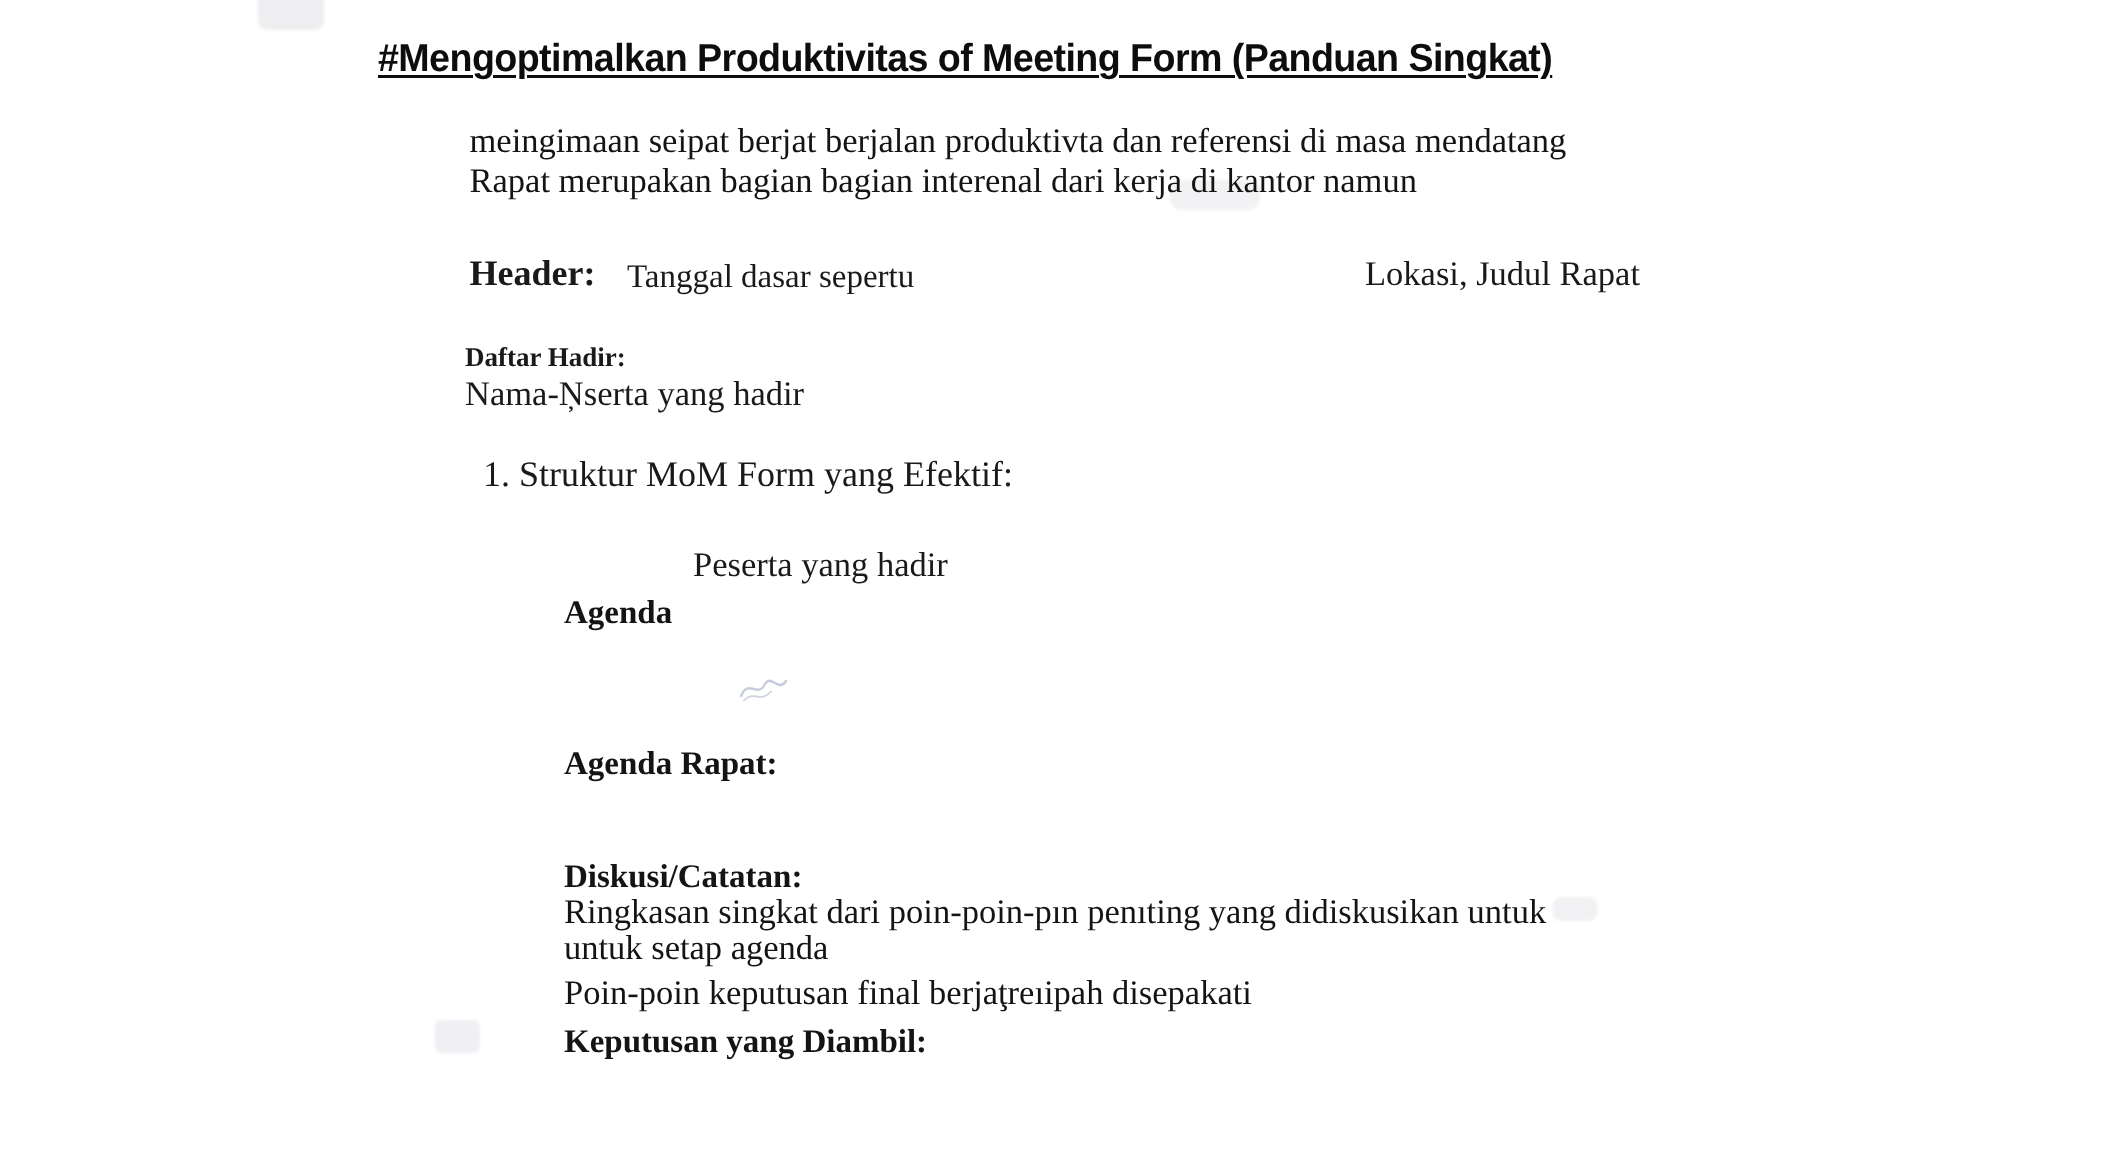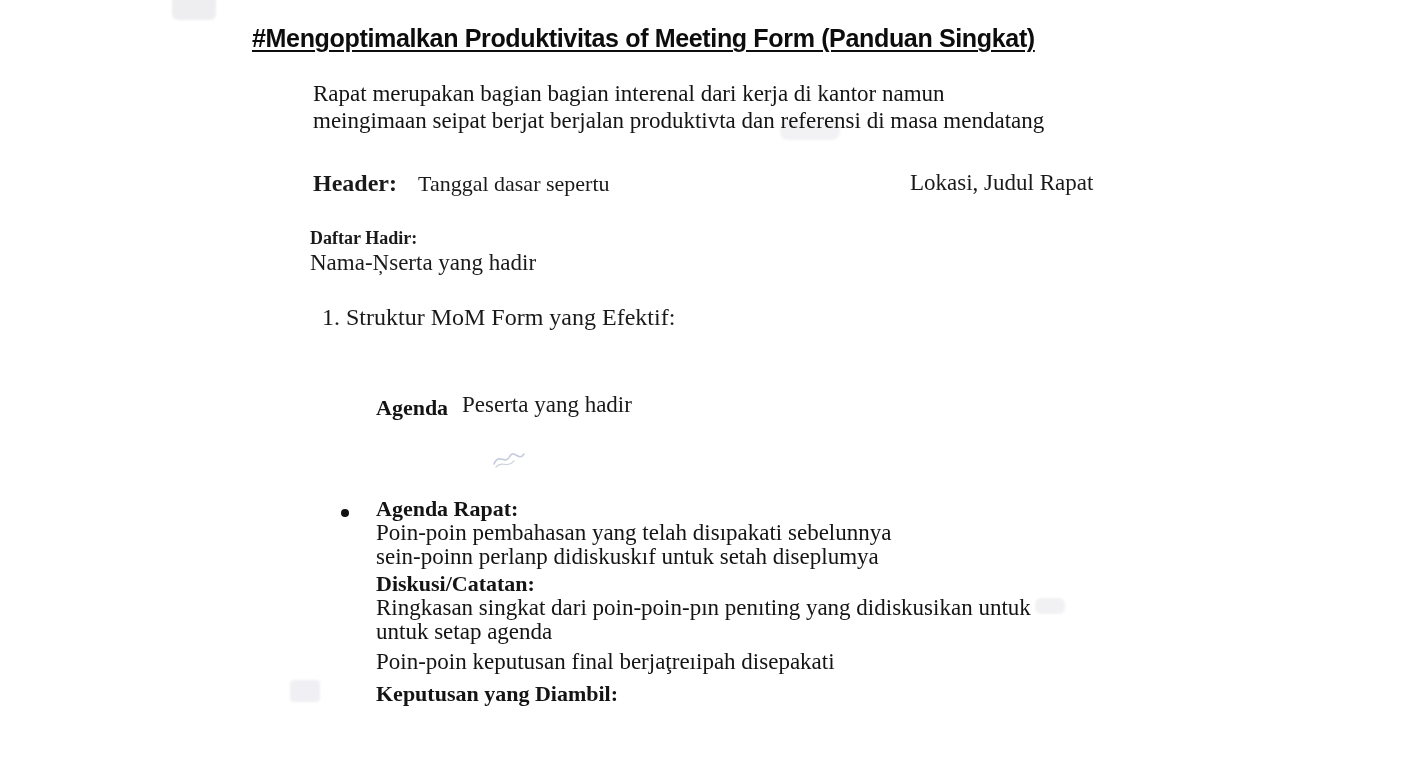--- a/index.html
+++ b/index.html
@@ -89,21 +89,21 @@
   .attend-label { left: 310px; top: 225px; font-weight: 700; font-size: 18px; }
   .attend-value { left: 310px; top: 250px; font-size: 23px; }
 
   .section-num {
     left: 322px;
     top: 304px;
     font-weight: 400;
     font-size: 24px;
   }
 
-  .peserta { left: 462px; top: 364px; font-size: 23px; margin-top: 28px; }
+  .peserta { left: 462px; top: 364px; font-size: 23px; }
 
   
   .blk { position: absolute; left: 340px; width: 1060px; }
   .blk .bullet {
     position: absolute;
     left: 1px;
     top: 12px;
     width: 8px;
     height: 8px;
     background: #121212;
@@ -140,46 +140,41 @@
   <div class="smudge smudge-b"></div>
 
   <svg class="ink-scribble" viewBox="0 0 34 22">
     <path d="M2,16 C7,4 13,18 18,8 C22,1 27,14 32,6" stroke="#9aa3c0" stroke-width="1.6" fill="none" stroke-linecap="round"></path>
     <path d="M4,19 C10,12 15,21 22,13" stroke="#aab0c8" stroke-width="1.2" fill="none" stroke-linecap="round"></path>
   </svg>
 
   <h1 class="doc-title">#Mengoptimalkan Produktivitas of Meeting Form (Panduan Singkat)</h1>
 
   <div class="intro">
+    <div>meingimaan seipat berjat berjalan produktivta dan referensi di masa mendatang</div>
     <div>Rapat merupakan bagian bagian interenal dari kerja di kantor namun</div>
-    <div>meingimaan seipat berjat berjalan produktivta dan referensi di masa mendatang</div>
   </div>
 
   <div class="tx hdr-label">Header:</div>
   <div class="tx hdr-value">Tanggal dasar sepertu</div>
   <div class="tx hdr-right">Lokasi,  Judul Rapat</div>
 
   <div class="tx attend-label">Daftar Hadir:</div>
   <div class="tx attend-value">Nama-Ņserta yang hadir</div>
 
   <div class="tx section-num">1. Struktur MoM Form yang Efektif:</div>
 
   <div class="tx peserta">Peserta yang hadir</div>
 
   <div class="blk blk-1">
     <div class="ttl">Agenda</div>
   </div>
 
   <div class="blk blk-2">
     <div class="ttl">Agenda Rapat:</div>
-    <div class="body">
-      <span class="bullet"></span>
-      <div>Poin-poin pembahasan yang telah disıpakati sebelunnya</div>
-      <div>sein-poinn perlanp didiskuskıf untuk setah diseplumya</div>
-    </div>
   </div>
 
   <div class="blk blk-3">
     <div class="ttl">Diskusi/Catatan:</div>
     <div class="body">
       <div>Ringkasan singkat dari poin-poin-pın penıting yang didiskusikan untuk</div>
       <div>untuk setap agenda</div>
     </div>
   </div>
 

